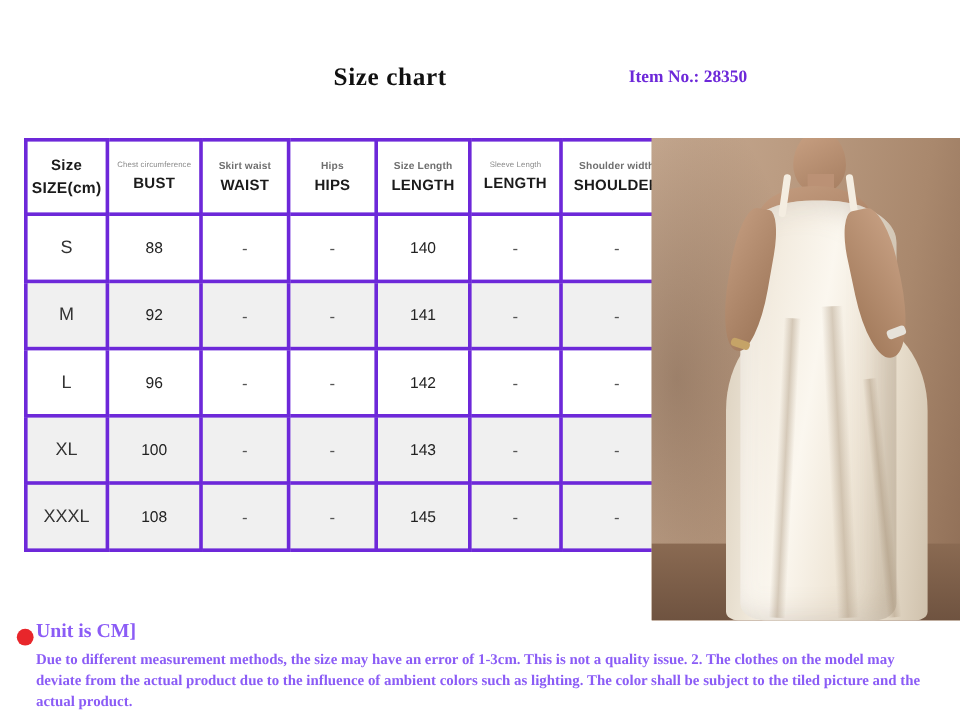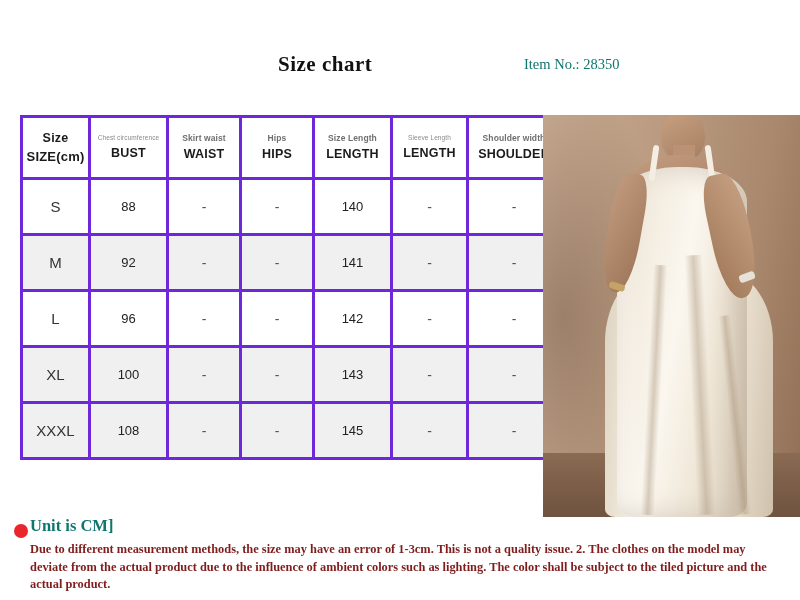--- a/index.html
+++ b/index.html
@@ -35,22 +35,22 @@
     font-weight: bold;
     letter-spacing: 0.5px;
     color: #111111;
   }
   .item-no {
     position: absolute;
     left: 524px;
     top: 4px;
     font-family: "Liberation Serif", serif;
     font-size: 14.5px;
-    font-weight: normal;
-    color: #0f766e;
+    font-weight: bold;
+    color: #6d28d9;
     white-space: nowrap;
   }
 
   
   .table-wrap {
     position: absolute;
     left: 20px;
     top: 115px;
     width: 539px;
     height: 402px;
@@ -262,32 +262,32 @@
     border-radius: 50%;
     background: #e8262b;
   }
   .unit {
     position: absolute;
     left: 30px;
     top: 0px;
     font-family: "Liberation Serif", serif;
     font-size: 16.5px;
     font-weight: bold;
-    color: #0f766e;
+    color: #8b5cf6;
   }
   .disclaimer {
     position: absolute;
     left: 30px;
     top: 25px;
     width: 740px;
     font-family: "Liberation Serif", serif;
     font-size: 12.4px;
     font-weight: bold;
     line-height: 1.42;
-    color: #7f1d1d;
+    color: #8b5cf6;
   }
 </style>
 </head>
 <body>
 
 <div class="page">
 
   <div class="header">
     <div class="title">Size chart</div>
     <div class="item-no">Item No.: 28350</div>

